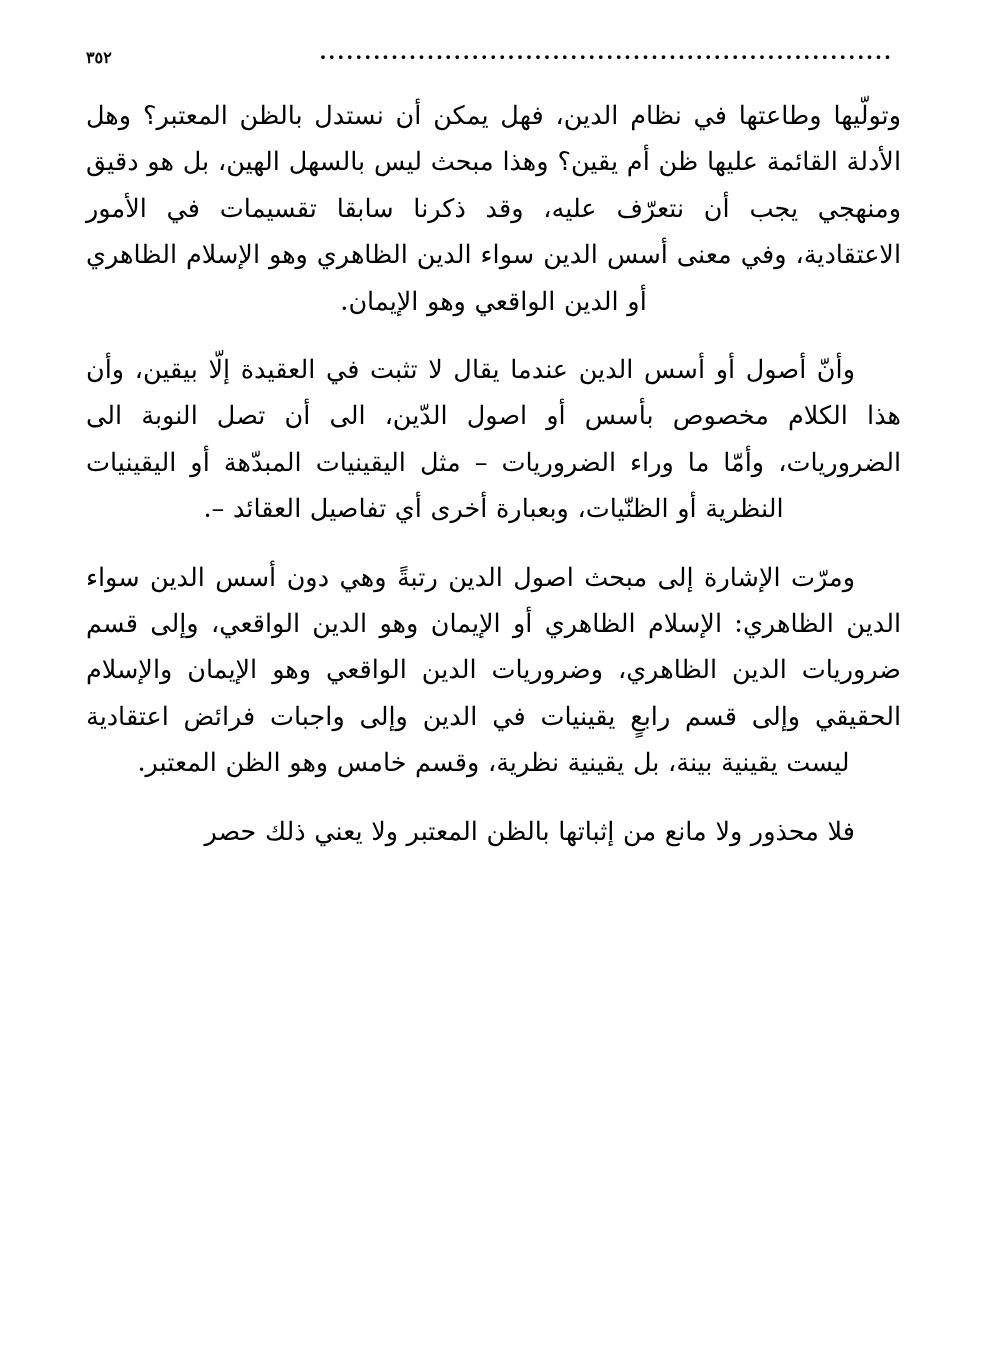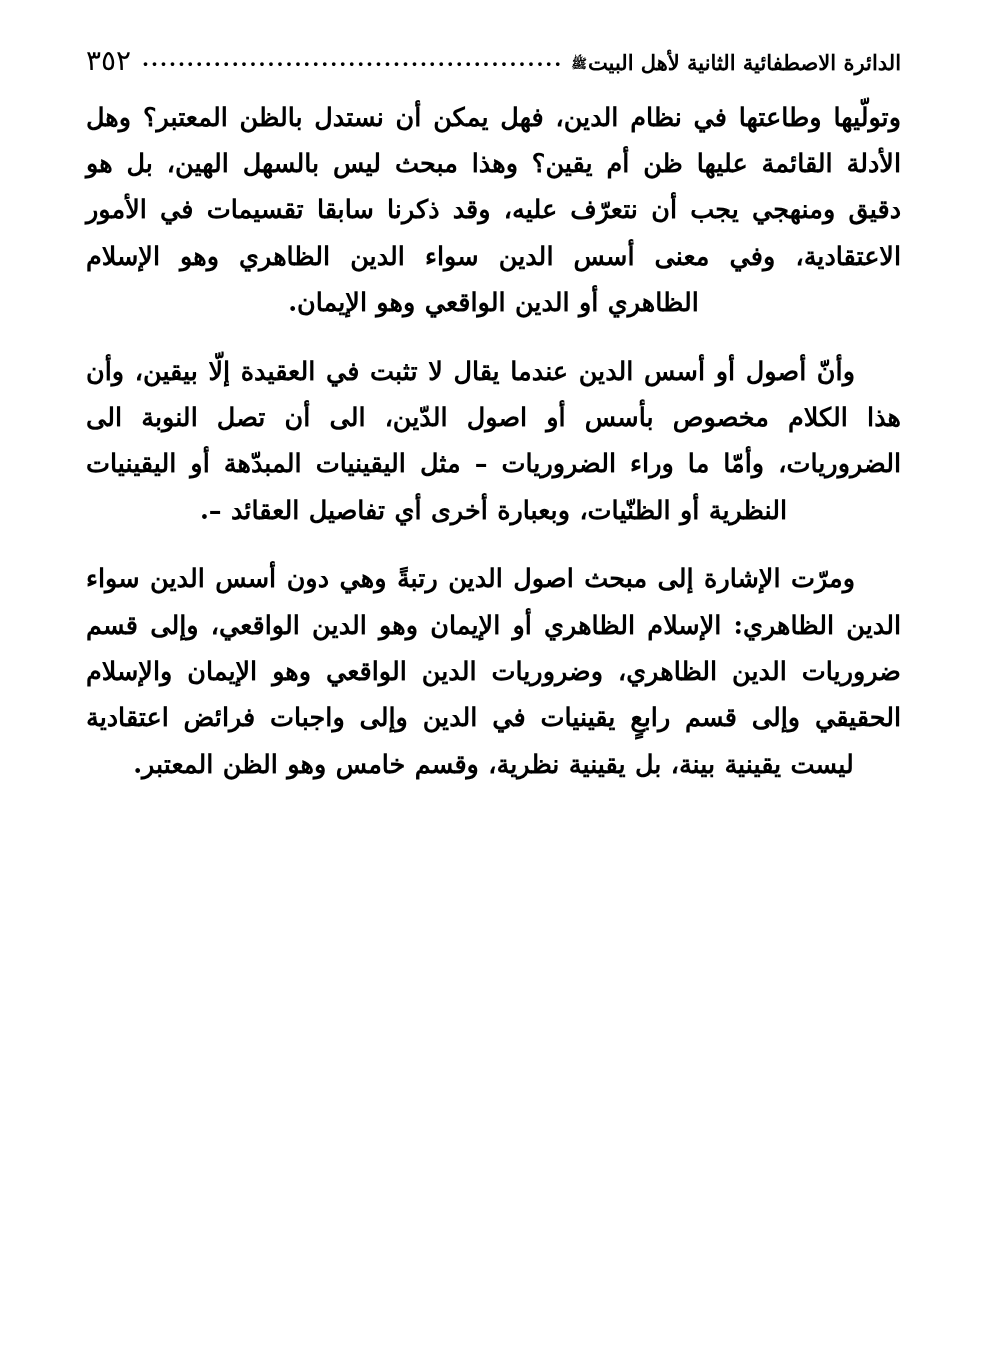--- a/index.html
+++ b/index.html
@@ -52,31 +52,30 @@
     overflow: hidden;
     margin: 0 8px;
     position: relative;
     top: -4px;
     font-size: 20px;
     letter-spacing: 2px;
     color: #000;
   }
   .header-page-number {
     flex: 0 0 auto;
-    font-size: 28px;
-    font-weight: normal;
+    font-size: 16px;
+    font-weight: bold;
   }
 
   
   .body-text {
-    margin-top: 16px;
+    margin-top: 24px;
     direction: rtl;
     text-align: justify;
     text-align-last: center;
-    font-weight: bold;
   }
   .para {
     font-size: 25.5px;
     line-height: 1.82;
     text-align: justify;
     text-indent: 0;
     margin: 0 0 22px 0;
     word-spacing: 0.5px;
   }
   .para.indent {
@@ -88,26 +87,24 @@
   
   .para { text-align-last: center; }
   .para.last-right { text-align-last: right; }
 </style>
 </head>
 <body>
 
 <div class="page">
 
   <div class="page-header">
-    <span class="header-title">
-      <span>الدائرة الاصطفائية الثانية لأهل البيت</span><span class="header-honorific">ﷺ</span>
-    </span>
     <span class="header-dots">................................................................</span>
     <span class="header-page-number">٣٥٢</span>
   </div>
 
   <div class="body-text">
     <p class="para">وتولّيها وطاعتها في نظام الدين، فهل يمكن أن نستدل بالظن المعتبر؟ وهل الأدلة القائمة عليها ظن أم يقين؟ وهذا مبحث ليس بالسهل الهين، بل هو دقيق ومنهجي يجب أن نتعرّف عليه، وقد ذكرنا سابقا تقسيمات في الأمور الاعتقادية، وفي معنى أسس الدين سواء الدين الظاهري وهو الإسلام الظاهري أو الدين الواقعي وهو الإيمان.</p>
     <p class="para indent">وأنّ أصول أو أسس الدين عندما يقال لا تثبت في العقيدة إلّا بيقين، وأن هذا الكلام مخصوص بأسس أو اصول الدّين، الى أن تصل النوبة الى الضروريات، وأمّا ما وراء الضروريات – مثل اليقينيات المبدّهة أو اليقينيات النظرية أو الظنّيات، وبعبارة أخرى أي تفاصيل العقائد –.</p>
     <p class="para indent">ومرّت الإشارة إلى مبحث اصول الدين رتبةً وهي دون أسس الدين سواء الدين الظاهري: الإسلام الظاهري أو الإيمان وهو الدين الواقعي، وإلى قسم ضروريات الدين الظاهري، وضروريات الدين الواقعي وهو الإيمان والإسلام الحقيقي وإلى قسم رابعٍ يقينيات في الدين وإلى واجبات فرائض اعتقادية ليست يقينية بينة، بل يقينية نظرية، وقسم خامس وهو الظن المعتبر.</p>
+    <p class="para indent last-right">فلا محذور ولا مانع من إثباتها بالظن المعتبر ولا يعني ذلك حصر</p>
   </div>
 
 </div>
 
 </body></html>

